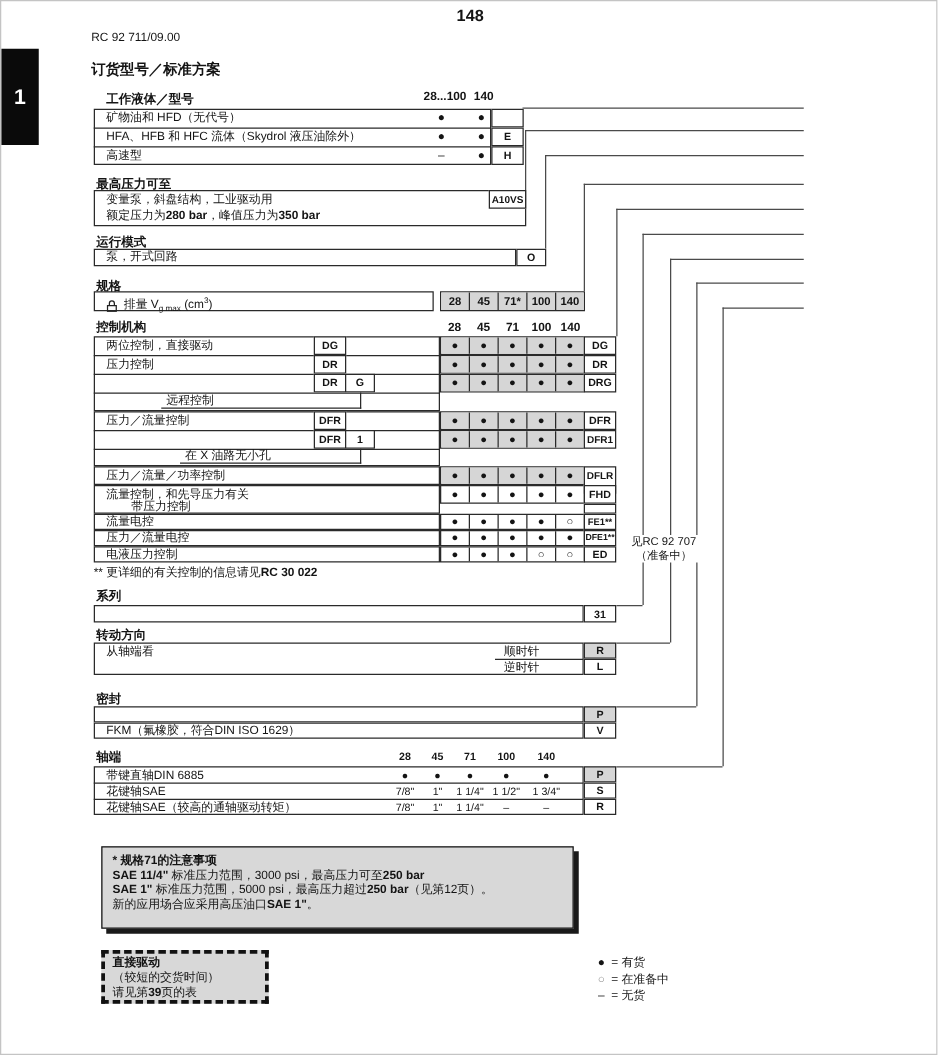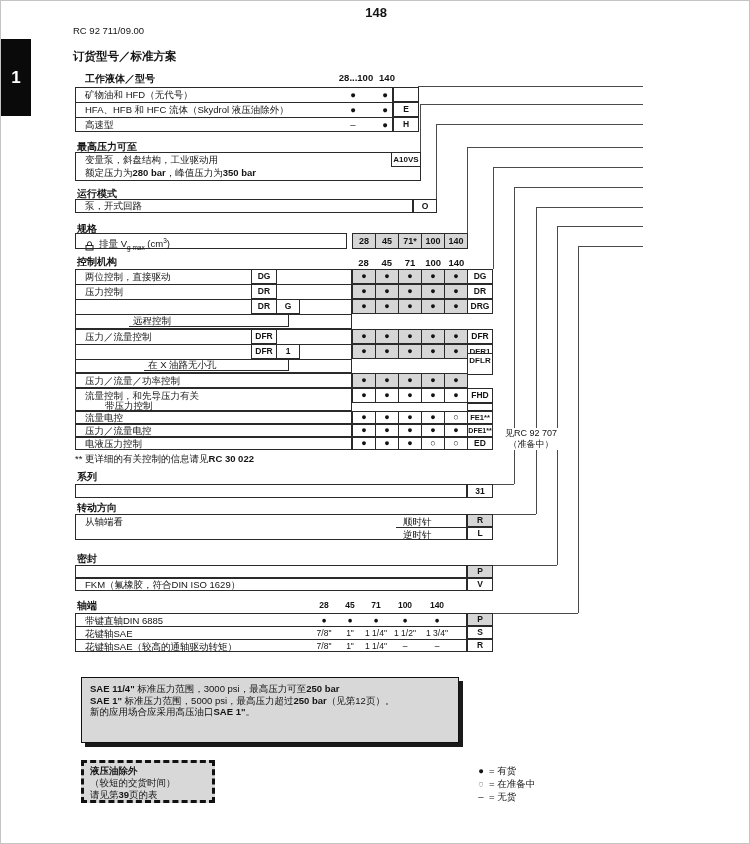--- a/index.html
+++ b/index.html
@@ -229,21 +229,21 @@
       <div>●</div>
       <div>○</div>
       <div>○</div>
     </div>
 
   <div class="code" style="left:466px;top:268px;width:26px;height:15px;line-height:13px">DG</div>
   <div class="code" style="left:466px;top:283px;width:26px;height:15px;line-height:13px">DR</div>
   <div class="code" style="left:466px;top:298px;width:26px;height:15px;line-height:13px">DRG</div>
   <div class="code" style="left:466px;top:328px;width:26px;height:15px;line-height:13px">DFR</div>
   <div class="code" style="left:466px;top:343px;width:26px;height:15px;line-height:13px;font-size:8px">DFR1</div>
-  <div class="code" style="left:466px;top:352px;width:26px;height:22px;line-height:13px;font-size:8px">DFLR</div>
+  <div class="code" style="left:466px;top:372px;width:26px;height:22px;line-height:13px;font-size:8px">DFLR</div>
   <div class="code" style="left:466px;top:387px;width:26px;height:15px;line-height:13px">FHD</div>
   <div class="code" style="left:466px;top:402px;width:26px;height:8px"></div>
   <div class="code" style="left:466px;top:410px;width:26px;height:13px;line-height:11px;font-size:7.5px">FE1**</div>
   <div class="code" style="left:466px;top:423px;width:26px;height:13px;line-height:11px;font-size:7px">DFE1**</div>
   <div class="code" style="left:466px;top:436px;width:26px;height:13px;line-height:11px">ED</div>
 
   <div class="t" style="left:74px;top:452px"><span>** 更详细的有关控制的信息请见</span><b>RC 30 022</b></div>
 
   <div class="sideref">
     <div>见RC 92 707</div>
@@ -295,27 +295,28 @@
   <div class="cell5" style="left:308px;top:639px">7/8"</div>
   <div class="cell5" style="left:334px;top:639px">1"</div>
   <div class="cell5" style="left:360px;top:639px">1 1/4"</div>
   <div class="cell5" style="left:389px;top:639px">–</div>
   <div class="cell5" style="left:421px;top:639px">–</div>
   <div class="code sh" style="left:466px;top:612px;width:26px;height:13px;line-height:11px">P</div>
   <div class="code" style="left:466px;top:625px;width:26px;height:13px;line-height:11px">S</div>
   <div class="code" style="left:466px;top:638px;width:26px;height:13px;line-height:11px">R</div>
 
   <div class="notebox">
+    <div class="ln"><b>* 规格71的注意事项</b></div>
     <div class="ln"><b>SAE 11/4"</b><span> 标准压力范围，3000 psi，最高压力可至</span><b>250 bar</b></div>
     <div class="ln"><b>SAE 1"</b><span> 标准压力范围，5000 psi，最高压力超过</span><b>250 bar</b><span>（见第12页）。</span></div>
     <div class="ln"><span>新的应用场合应采用高压油口</span><b>SAE 1"</b><span>。</span></div>
   </div>
 
   <div class="prefbox">
-    <div class="ln"><b>液压油除外</b></div>
+    <div class="ln"><b>直接驱动</b></div>
     <div class="ln"><span>（较短的交货时间）</span></div>
     <div class="ln"><span>请见第</span><b>39</b><span>页的表</span></div>
   </div>
 
   <div class="legend">
     <div class="li">
         <span class="sym">●</span>
         <span>= 有货</span>
       </div>
     <div class="li">

